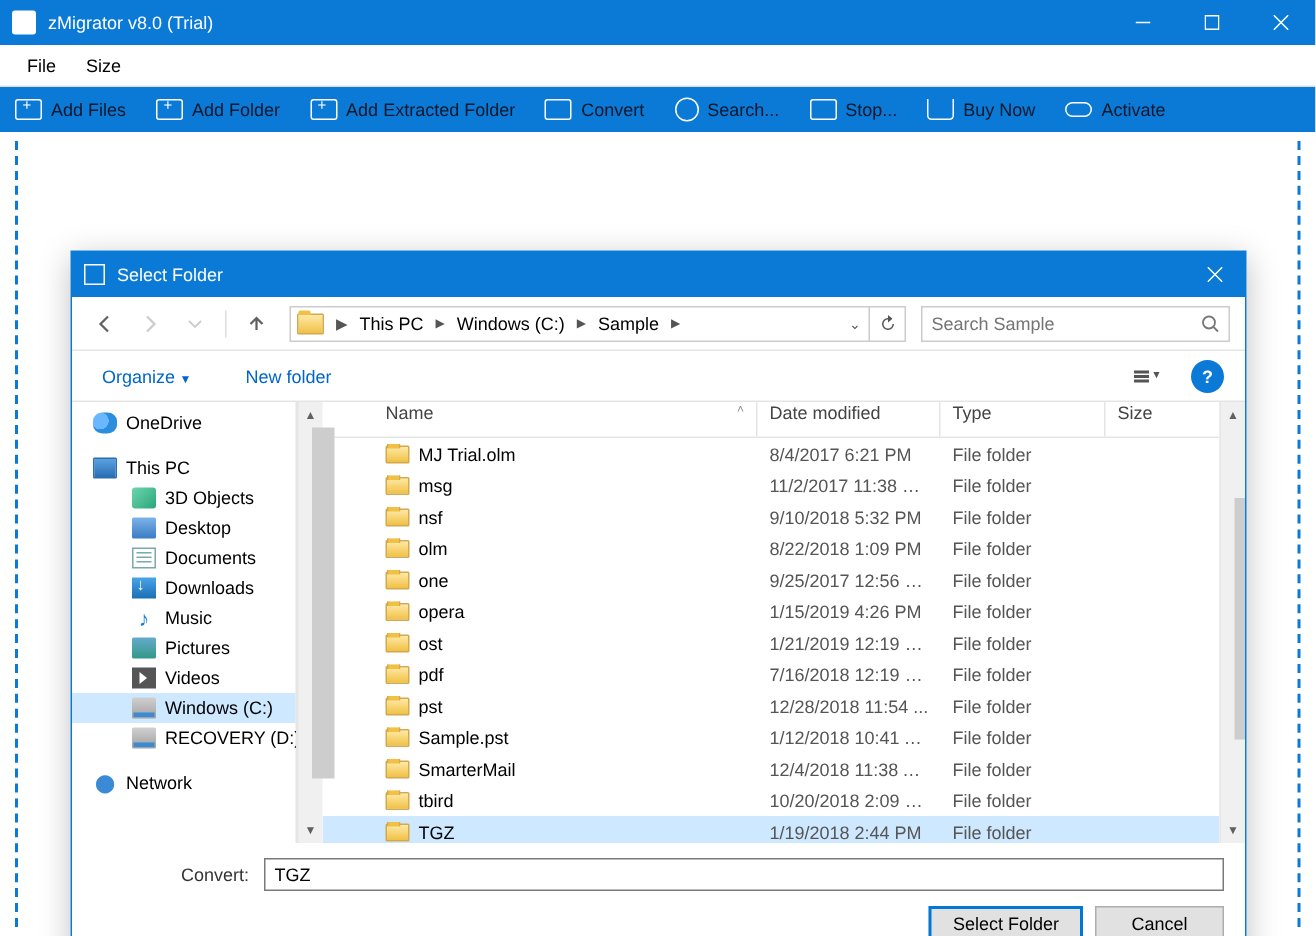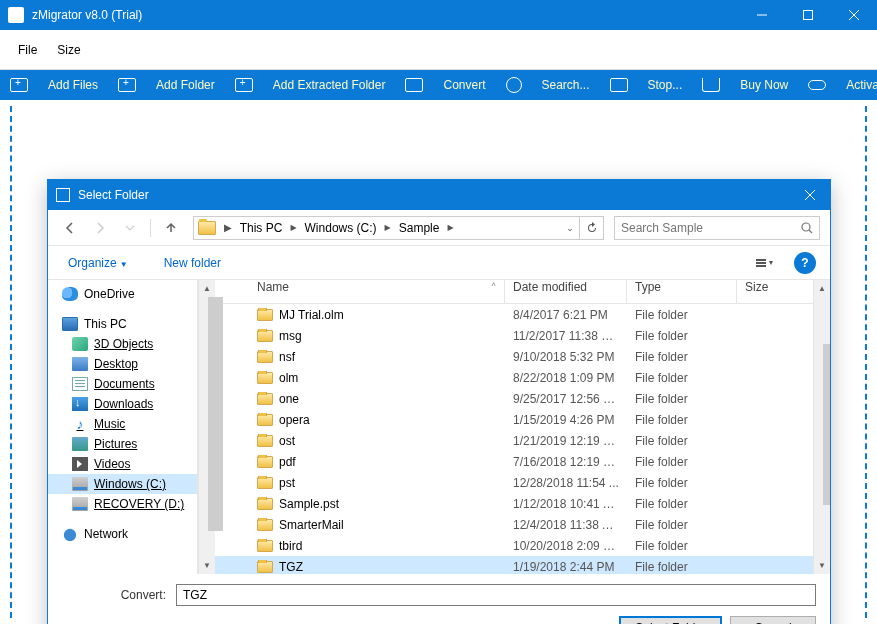--- a/index.html
+++ b/index.html
@@ -6,25 +6,25 @@
 body { width: 877px; height: 624px; background: #fff; overflow: hidden; }
 
 
 .main-window { width: 877px; height: 624px; display: flex; flex-direction: column; }
 .titlebar { height: 30px; background: #0a7ad6; display: flex; align-items: center; color: #fff; padding-left: 8px; }
 .titlebar .app-icon { width: 16px; height: 16px; background: #fff; border-radius: 2px; margin-right: 8px; }
 .titlebar .title-text { flex: 1; font-size: 12px; }
 .titlebar .win-btns { display: flex; }
 .titlebar .win-btn { width: 46px; height: 30px; display: flex; align-items: center; justify-content: center; color: #fff; cursor: pointer; }
 
-.menubar { height: 40px; background: #fff; display: flex; align-items: center; padding-left: 8px; border-bottom: 1px solid #ddd; }
+.menubar { height: 28px; background: #fff; display: flex; align-items: center; padding-left: 8px; border-bottom: 1px solid #ddd; }
 .menubar .menu-item { padding: 4px 10px; cursor: pointer; font-size: 12px; }
 
 .toolbar { height: 30px; background: #0a7ad6; display: flex; align-items: center; overflow: hidden; }
-.tb-btn { display: flex; align-items: center; gap: 20px; color: #fef9c3; padding: 4px 10px; cursor: pointer; white-space: nowrap; font-size: 13px; }
+.tb-btn { display: flex; align-items: center; gap: 6px; color: #0f172a; padding: 4px 10px; cursor: pointer; white-space: nowrap; font-size: 13px; }
 .tb-btn .tb-icon { width: 18px; height: 14px; border: 1.5px solid #fff; border-radius: 2px; position: relative; }
 .tb-btn .tb-icon.add::after { content:'+'; position:absolute; top:-2px; left:4px; font-size:10px; color:#fff; }
 .tb-btn .tb-icon.circle { border-radius: 50%; width:16px; height:16px; }
 .tb-btn .tb-cart { width:18px;height:14px;border:1.5px solid #fff;border-top:none;border-radius:0 0 3px 3px; }
 .tb-btn .tb-key { width:18px;height:10px;border:1.5px solid #fff;border-radius:5px; }
 
 .content-area { flex: 1; background: #fff; position: relative; }
 .vr-left, .vr-right { position:absolute; top:6px; bottom:6px; width:2px; border-left:2px dashed #0a7ad6; }
 .vr-left { left:10px; } .vr-right { right:10px; }
 
@@ -56,21 +56,21 @@
 .dlg-tb-btn .caret { font-size:8px; margin-left:3px; }
 .dlg-tb-spacer { flex:1; }
 .view-btn { width:38px; height:24px; border:1px solid transparent; display:flex; align-items:center; justify-content:center; cursor:pointer; color:#555; gap:2px; }
 .view-icon { display:flex; flex-direction:column; gap:1px; }
 .view-icon span{ width:10px;height:2px;background:#555; }
 .help-btn { width:22px; height:22px; border-radius:50%; background:#0a7ad6; color:#fff; display:flex; align-items:center; justify-content:center; font-weight:bold; margin-left:10px; cursor:pointer; }
 
 .dlg-body { flex:1; display:flex; overflow:hidden; }
 .tree { width:150px; border-right:1px solid #e5e5e5; overflow-y:auto; padding:4px 0; }
 .tree-item { display:flex; align-items:center; gap:6px; padding:3px 6px 3px 14px; cursor:pointer; white-space:nowrap; font-size:12px; }
-.tree-item.sub { padding-left: 24px; text-decoration: underline; }
+.tree-item.sub { padding-left: 40px; }
 .tree-item.selected { background:#cde8ff; }
 .tree-gap { height:10px; }
 .ti-icon { width:16px; height:14px; flex-shrink:0; display:inline-block; }
 .ic-onedrive { background: radial-gradient(circle at 30% 40%, #6ab7ff 40%, #2a8dde 41%); border-radius:40% 40% 40% 40%; }
 .ic-pc { background:linear-gradient(#5aa2e0,#2a6db3); border:1px solid #2a6db3; border-radius:1px; }
 .ic-3d { background:linear-gradient(135deg,#6dd5b0,#2aa67a); border-radius:2px; }
 .ic-desktop { background:linear-gradient(#7db3e8,#3a7cc6); border-radius:1px; }
 .ic-docs { background:#fff; border:1px solid #7aa; position:relative; } .ic-docs::after{content:'';position:absolute;left:2px;top:2px;right:2px;height:1px;background:#7aa;box-shadow:0 3px #7aa,0 6px #7aa;}
 .ic-dl { background:linear-gradient(#4aa3e8,#1b6fb5); position:relative; } .ic-dl::after{content:'↓';position:absolute;left:3px;top:-1px;color:#fff;font-size:11px;}
 .ic-music { color:#1b7fd4; font-size:14px; line-height:14px; text-align:center; }

